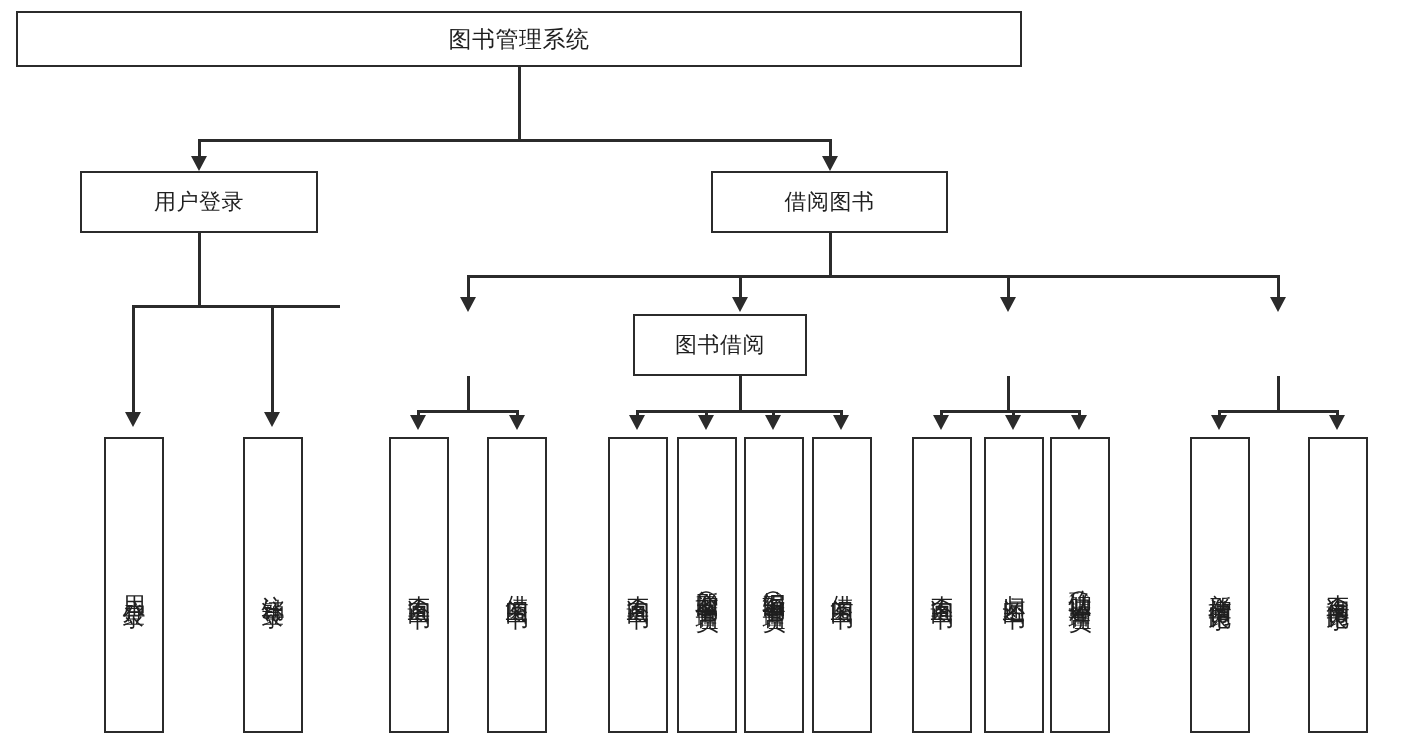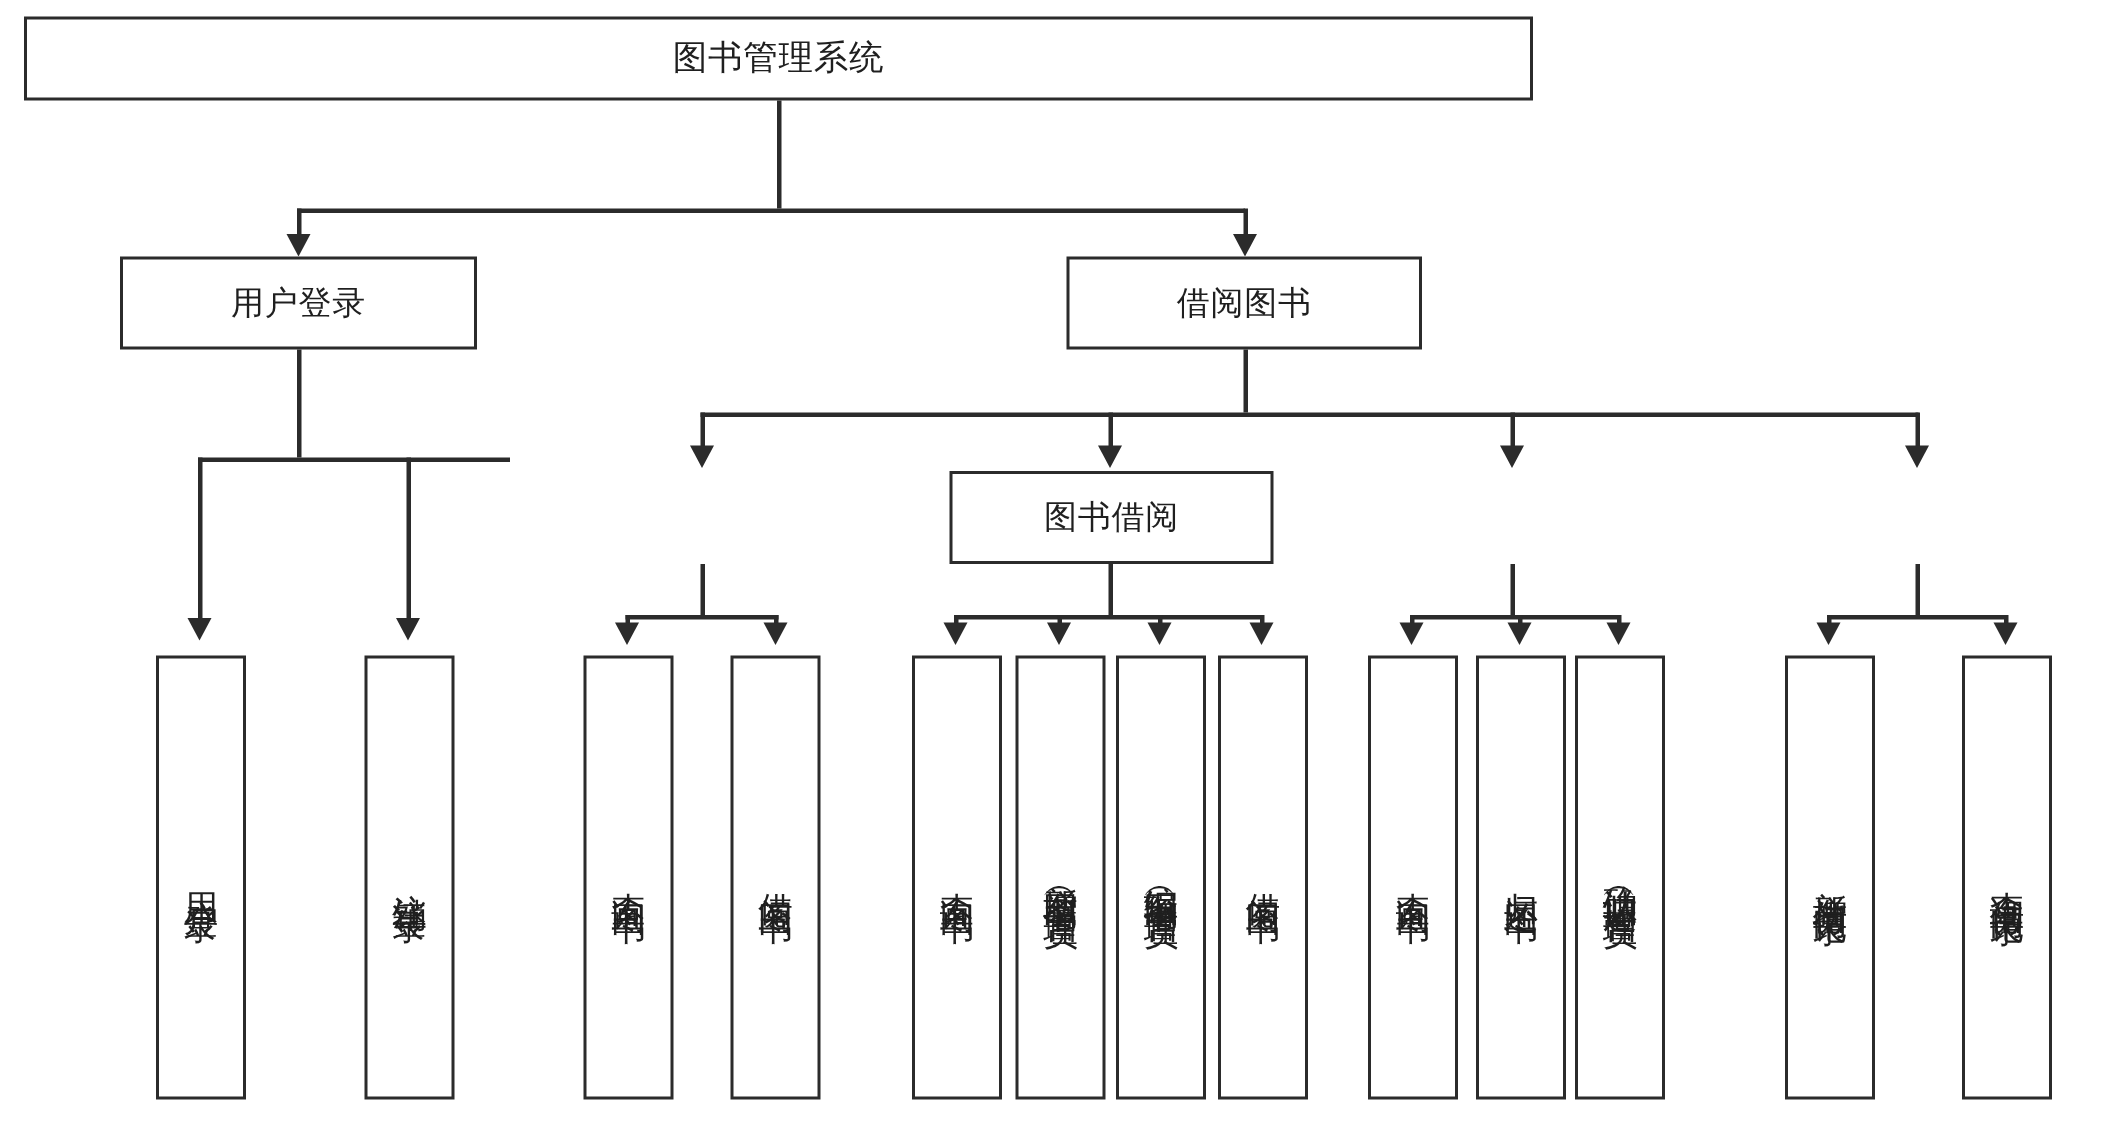--- a/index.html
+++ b/index.html
@@ -23,21 +23,21 @@
     position: absolute;
     box-sizing: border-box;
     background: #ffffff;
     border: 2.5px solid #2b2b2b;
     display: flex;
     align-items: center;
     justify-content: center;
     color: #1f1f1f;
   }
   .node .label {
-    font-family: Liberation Serif, serif;
+    font-family: Liberation Sans, sans-serif;
     letter-spacing: 0.5px;
     white-space: nowrap;
     line-height: 1.05;
   }
   
   .node.horiz .label {
     font-size: 22px;
   }
   .node.root .label {
     font-size: 23px;
@@ -119,21 +119,21 @@
   <div class="seg-h" style="left: 467px; top: 275px; width: 812px; background: rgb(43, 43, 43);"></div>
   <div class="seg-v" style="left: 467px; top: 275px; height: 26px; background: rgb(43, 43, 43);"></div>
   <div class="arrow" style="left: 460px; top: 297px; border-top-color: rgb(43, 43, 43);"></div>
   <div class="seg-v" style="left: 739px; top: 275px; height: 26px; background: rgb(43, 43, 43);"></div>
   <div class="arrow" style="left: 732px; top: 297px; border-top-color: rgb(43, 43, 43);"></div>
   <div class="seg-v" style="left: 1007px; top: 275px; height: 26px; background: rgb(43, 43, 43);"></div>
   <div class="arrow" style="left: 1000px; top: 297px; border-top-color: rgb(43, 43, 43);"></div>
   <div class="seg-v" style="left: 1277px; top: 275px; height: 26px; background: rgb(43, 43, 43);"></div>
   <div class="arrow" style="left: 1270px; top: 297px; border-top-color: rgb(43, 43, 43);"></div>
 
-  <div class="node horiz" id="node-book-borrow" style="left: 633px; top: 314px; width: 216px; height: 62px; border-color: rgb(43, 43, 43); background: rgb(255, 255, 255); color: rgb(31, 31, 31);">
+  <div class="node horiz" id="node-book-borrow" style="left: 633px; top: 314px; width: 174px; height: 62px; border-color: rgb(43, 43, 43); background: rgb(255, 255, 255); color: rgb(31, 31, 31);">
     <span class="label">图书借阅</span>
   </div>
 
   <div class="seg-v" style="left: 467px; top: 376px; height: 34px; background: rgb(43, 43, 43);"></div>
   <div class="seg-h" style="left: 417px; top: 410px; width: 102px; background: rgb(43, 43, 43);"></div>
   <div class="seg-v" style="left: 417px; top: 410px; height: 8px; background: rgb(43, 43, 43);"></div>
   <div class="arrow" style="left: 410px; top: 415px; border-top-color: rgb(43, 43, 43);"></div>
   <div class="seg-v" style="left: 516px; top: 410px; height: 8px; background: rgb(43, 43, 43);"></div>
   <div class="arrow" style="left: 509px; top: 415px; border-top-color: rgb(43, 43, 43);"></div>
 

